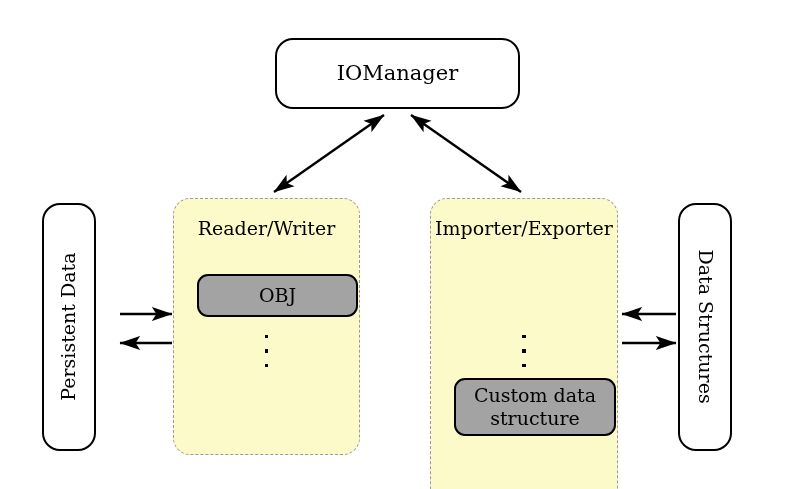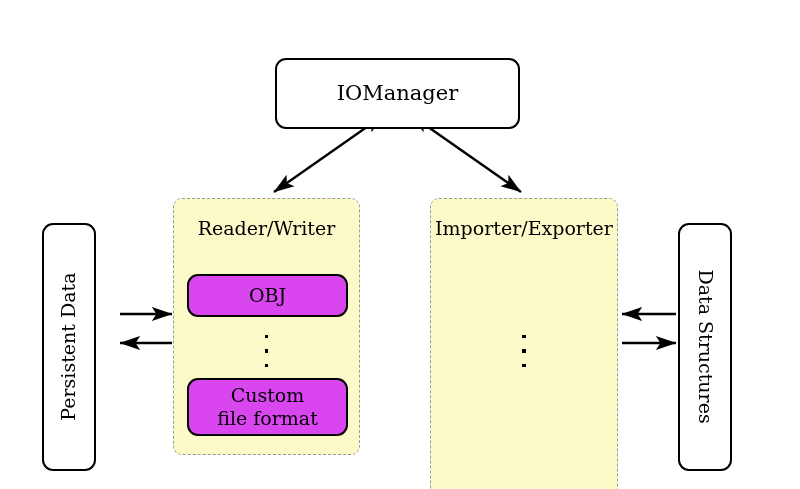--- a/index.html
+++ b/index.html
@@ -29,35 +29,35 @@
     display: flex;
     align-items: center;
     justify-content: center;
     text-align: center;
     line-height: 1.22;
   }
 
   .solid-box {
     background: #ffffff;
     border: 2.6px solid #000000;
-    border-radius: 11px;
-    margin-top: 20px;
+    border-radius: 18px;
   }
 
   .panel {
     background: #fcfac8;
     border: 1.7px dashed #9a9a9a;
-    border-radius: 9px;
+    border-radius: 17px;
     display: block;
   }
 
   .inner-box {
-    background: #d946ef;
+    background: #a3a3a3;
     border: 2.6px solid #000000;
     border-radius: 11px;
+    margin-left: 10px;
   }
 
   
   #io-manager {
     left: 275px;
     top: 38px;
     width: 245px;
     height: 71px;
     font-size: 21px;
   }
@@ -198,30 +198,30 @@
     <div class="node inner-box inner-top">
       <span>OBJ</span>
     </div>
 
     <div class="vdots">
       <i></i>
         <i></i>
         <i></i>
     </div>
 
-    <div class="node inner-box inner-bottom">
-      <span>Custom<br>file format</span>
-    </div>
   </div>
 
   <div id="importer-exporter-panel" class="node panel">
     <div class="panel-title">Importer/Exporter</div>
 
 
     <div class="vdots">
       <i></i>
         <i></i>
         <i></i>
     </div>
 
+    <div class="node inner-box inner-bottom">
+      <span>Custom data<br>structure</span>
+    </div>
   </div>
 
 </div>
 
 </body></html>

